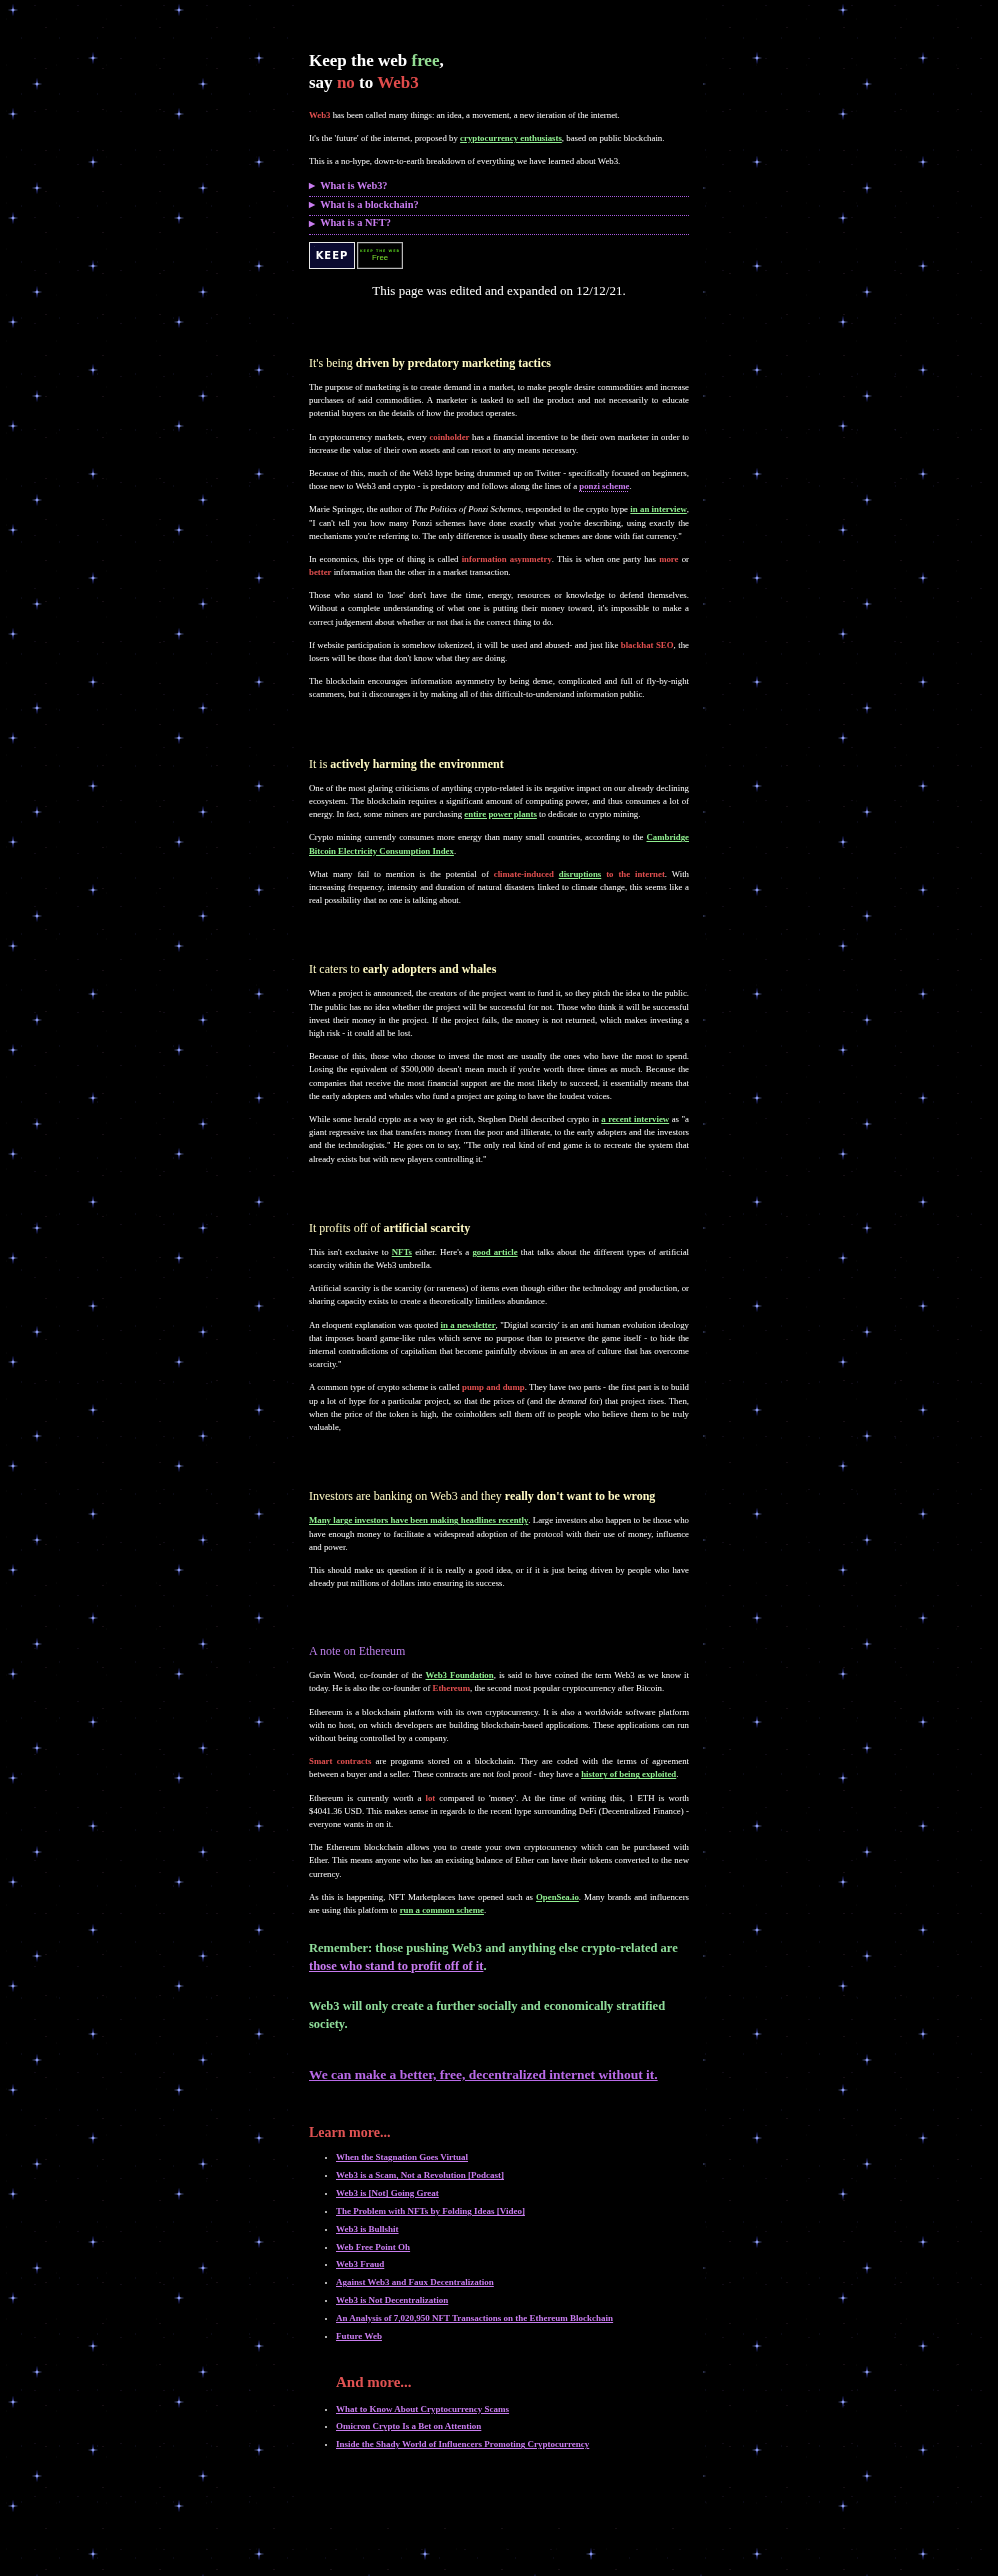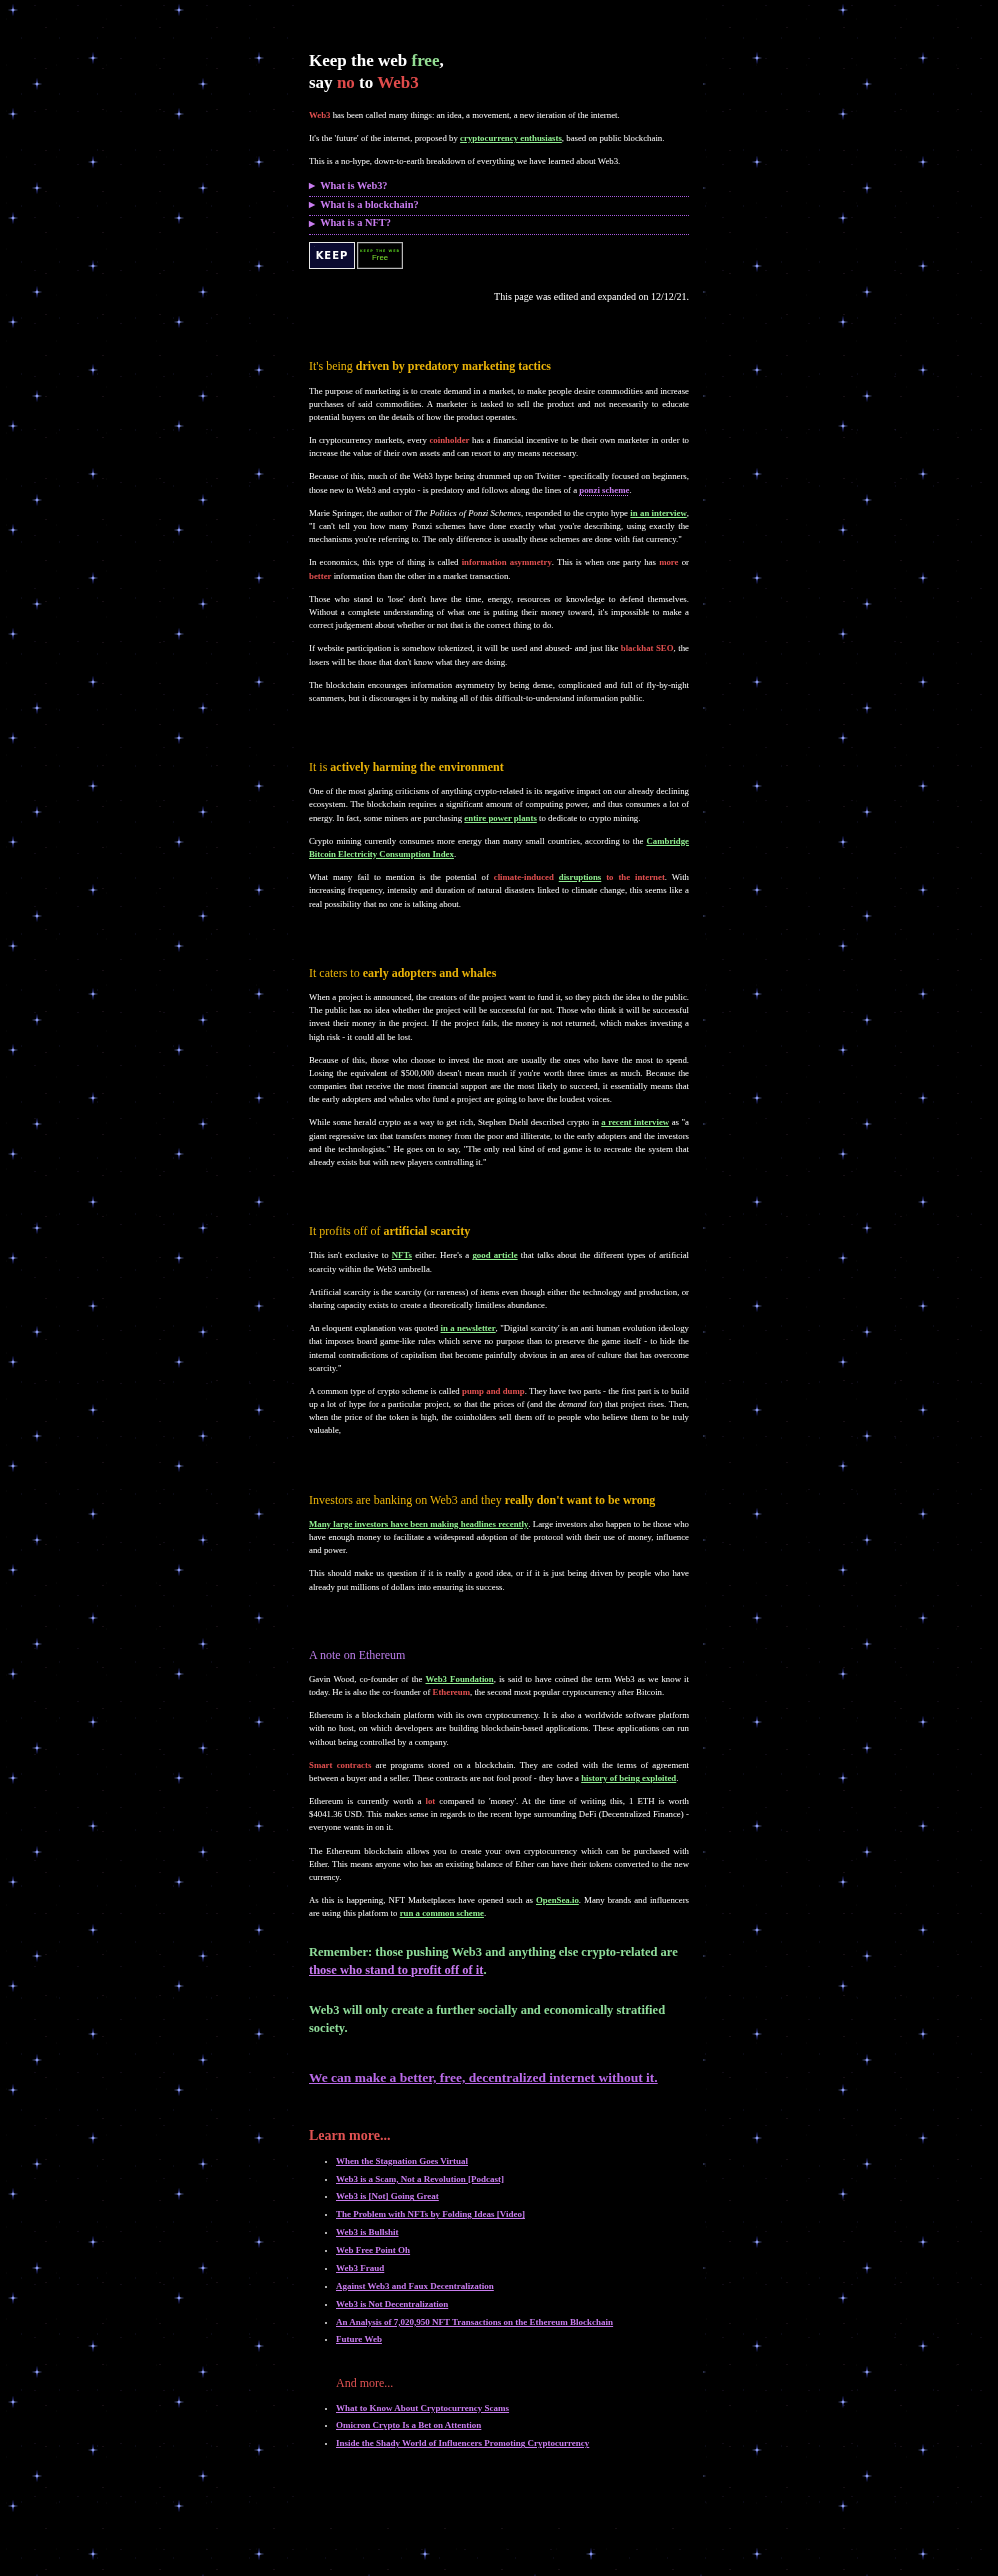--- a/index.html
+++ b/index.html
@@ -41,51 +41,51 @@
   h1{font-size:17px;line-height:1.27;margin:0 0 15.6px 0;font-weight:700;color:#fff;}
   .t-green{color:#93dc93;}
   .t-red{color:#e04b4b;}
   p{font-size:8.8px;line-height:1.5;text-align:justify;margin:10px 0;color:#fff;}
   .red{color:#e04f4f;font-weight:700;}
   em{font-style:italic;}
   a{cursor:pointer;}
   a.g{color:#90ee90;font-weight:700;text-decoration:underline;}
   a.v{color:#c97df0;font-weight:700;text-decoration:underline;}
   a.v-dot{color:#c97df0;font-weight:700;text-decoration:underline dotted;text-underline-offset:2.1px;margin-top:12px;}
-  h2.sec{font-size:12px;font-weight:400;color:#eab308;margin:54px 0 5.2px 0;line-height:1.35;text-align:left;}
+  h2.sec{font-size:12px;font-weight:400;color:#fef9c3;margin:54px 0 5.2px 0;line-height:1.35;text-align:left;}
   h2.sec b{font-weight:700;}
   h2.eth{font-size:12px;font-weight:400;color:#bb7de9;margin:54px 0 3px 0;text-align:left;}
   
   .toc{margin-top:8.3px;}
   details{border-bottom:1px dotted #a65ae0;padding:1.6px 0 4.2px 0;margin:0;}
   summary{list-style:none;display:block;cursor:pointer;font-size:10.4px;font-weight:700;color:#c97df0;line-height:1.15;}
   summary::-webkit-details-marker{display:none;}
   .tri{color:#c97df0;font-size:7.8px;margin-right:5.2px;vertical-align:0.5px;}
   
   .badges{display:flex;gap:2.1px;margin-top:7.8px;align-items:flex-start;}
   .badge{width:46px;height:27px;box-sizing:border-box;display:flex;flex-direction:column;align-items:center;justify-content:center;text-decoration:none;}
   .badge-keep{
     border:1px solid #e9e9e9;background-color:#0a0a30;
     background-image:radial-gradient(0.5px 0.5px at 4.7px 3.1px,#fff,rgba(0,0,0,0)),radial-gradient(0.5px 0.5px at 36px 11.4px,#9cf,rgba(0,0,0,0)),radial-gradient(0.5px 0.5px at 21px 13.5px,#c9f,rgba(0,0,0,0)),radial-gradient(0.5px 0.5px at 32px 2.1px,#fff,rgba(0,0,0,0));
     font-family:"DejaVu Sans", sans-serif;font-weight:900;font-size:10px;letter-spacing:1px;color:#fff;line-height:1;
   }
   .badge-ktw{border:1px solid #b9b9b9;background:#000;box-shadow:inset 0 0 0 0.5px #555;}
   .ktw-top{font-family:"DejaVu Sans", sans-serif;font-weight:700;font-size:3.4px;letter-spacing:1px;color:#53c21c;line-height:1;margin-bottom:1px;}
   .ktw-bottom{font-family:"Liberation Sans", sans-serif;font-size:7.8px;color:#7de32f;line-height:1;}
-  .edited{margin-top:20px;font-size:10px;text-align:right;}
+  .edited{margin-top:12px;font-size:13px;text-align:center;}
   
   .remember,.stratified{font-size:12.5px;font-weight:700;color:#8fdc9a;line-height:1.45;text-align:left;margin:22px 0;}
   .remember a{color:#c77af0;font-weight:700;text-decoration:underline;}
   .better{font-size:13.5px;font-weight:700;margin:31px 0 0 0;text-align:left;}
   .better a{color:#b96ae8;text-decoration:underline;}
   .learn-title{font-size:14px;font-weight:700;color:#e05252;margin:40px 0 11.4px 0;text-align:left;}
   ul{margin:0;padding:0 0 0 27px;}
   li{margin:6.2px 0;font-size:9px;font-weight:700;color:#e8e8e8;line-height:1.3;}
   li::marker{color:#e8e8e8;font-size:6.8px;}
-  .and-more{font-size:12px;font-weight:400;color:#e05252;margin:28px 0 10.4px 27px;text-align:left;}
+  .and-more{font-size:15px;font-weight:700;color:#e05252;margin:28px 0 10.4px 27px;text-align:left;}
 </style>
 </head>
 <body>
 
 <div class="page">
 
   <h1><span>Keep the web </span><span class="t-green">free</span><span>,</span><br><span>say </span><span class="t-red">no</span><span> to </span><span class="t-red">Web3</span></h1>
 
   <p><span class="red">Web3</span><span> has been called many things: an idea, a movement, a new iteration of the internet.</span></p>
 

